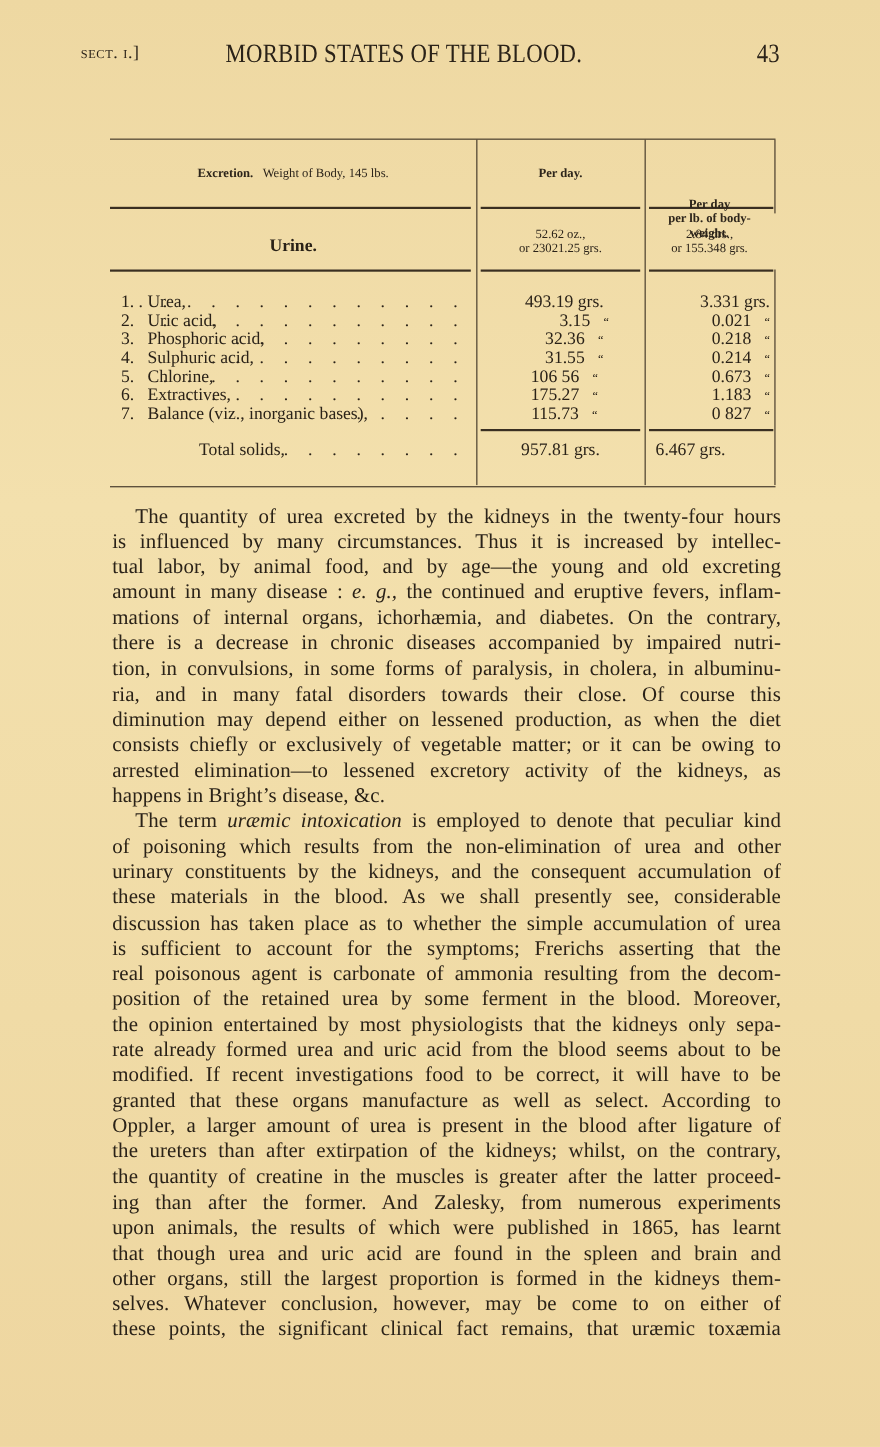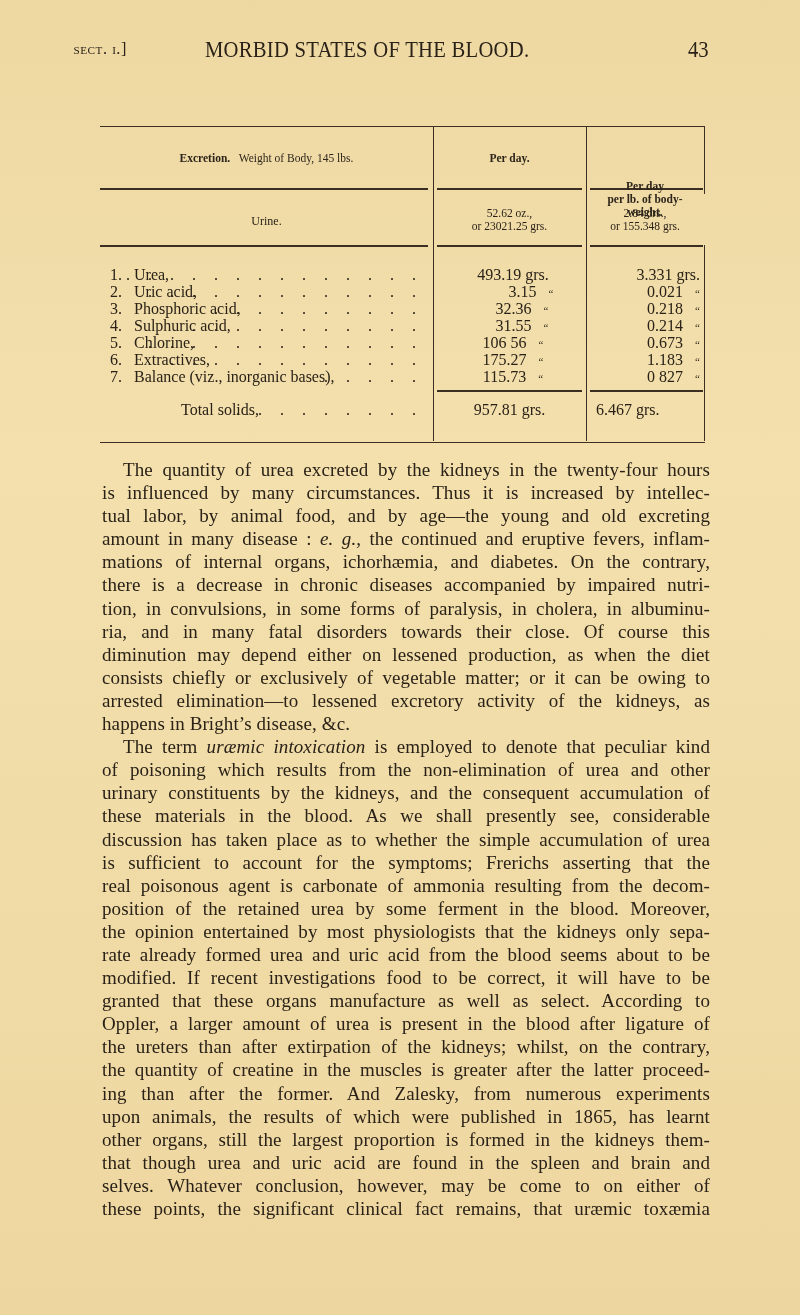--- a/index.html
+++ b/index.html
@@ -88,21 +88,21 @@
       color: #2d251b;
     }
     .hdr-main {
       left: 0; top: 25px; width: 333px;
       text-align: left;
       padding-left: 0;
     }
     .hdr-perday { left: 333px; top: 25px; width: 153px; }
     .hdr-perlb { left: 486px; top: 11px; width: 118px; margin-top: 42px; }
 
-    .urine-lbl { left: 0; top: 88px; width: 333px; font-size: 12px; font-weight: normal; }
+    .urine-lbl { left: 0; top: 88px; width: 333px; font-size: 16px; font-weight: bold; }
     .urine-perday { left: 333px; top: 80px; width: 153px; font-size: 11.5px; }
     .urine-perlb { left: 486px; top: 80px; width: 118px; font-size: 11.5px; }
 
     .rows {
       position: absolute;
       left: 10px;
       top: 139px;
       width: 595px;
     }
     .row {
@@ -313,17 +313,17 @@
   <span class="line">position of the retained urea by some ferment in the blood.  Moreover,</span>
   <span class="line">the opinion entertained by most physiologists that the kidneys only sepa-</span>
   <span class="line">rate already formed urea and uric acid from the blood seems about to be</span>
   <span class="line">modified.  If recent investigations food to be correct, it will have to be</span>
   <span class="line">granted that these organs manufacture as well as select.  According to</span>
   <span class="line">Oppler, a larger amount of urea is present in the blood after ligature of</span>
   <span class="line">the ureters than after extirpation of the kidneys; whilst, on the contrary,</span>
   <span class="line">the quantity of creatine in the muscles is greater after the latter proceed-</span>
   <span class="line">ing than after the former.  And Zalesky, from numerous experiments</span>
   <span class="line">upon animals, the results of which were published in 1865, has learnt</span>
+  <span class="line">that though urea and uric acid are found in the spleen and brain and</span>
   <span class="line">other organs, still the largest proportion is formed in the kidneys them-</span>
-  <span class="line">that though urea and uric acid are found in the spleen and brain and</span>
   <span class="line">selves.  Whatever conclusion, however, may be come to on either of</span>
   <span class="line">these points, the significant clinical fact remains, that uræmic toxæmia</span>
 </div>
 
 </body></html>

